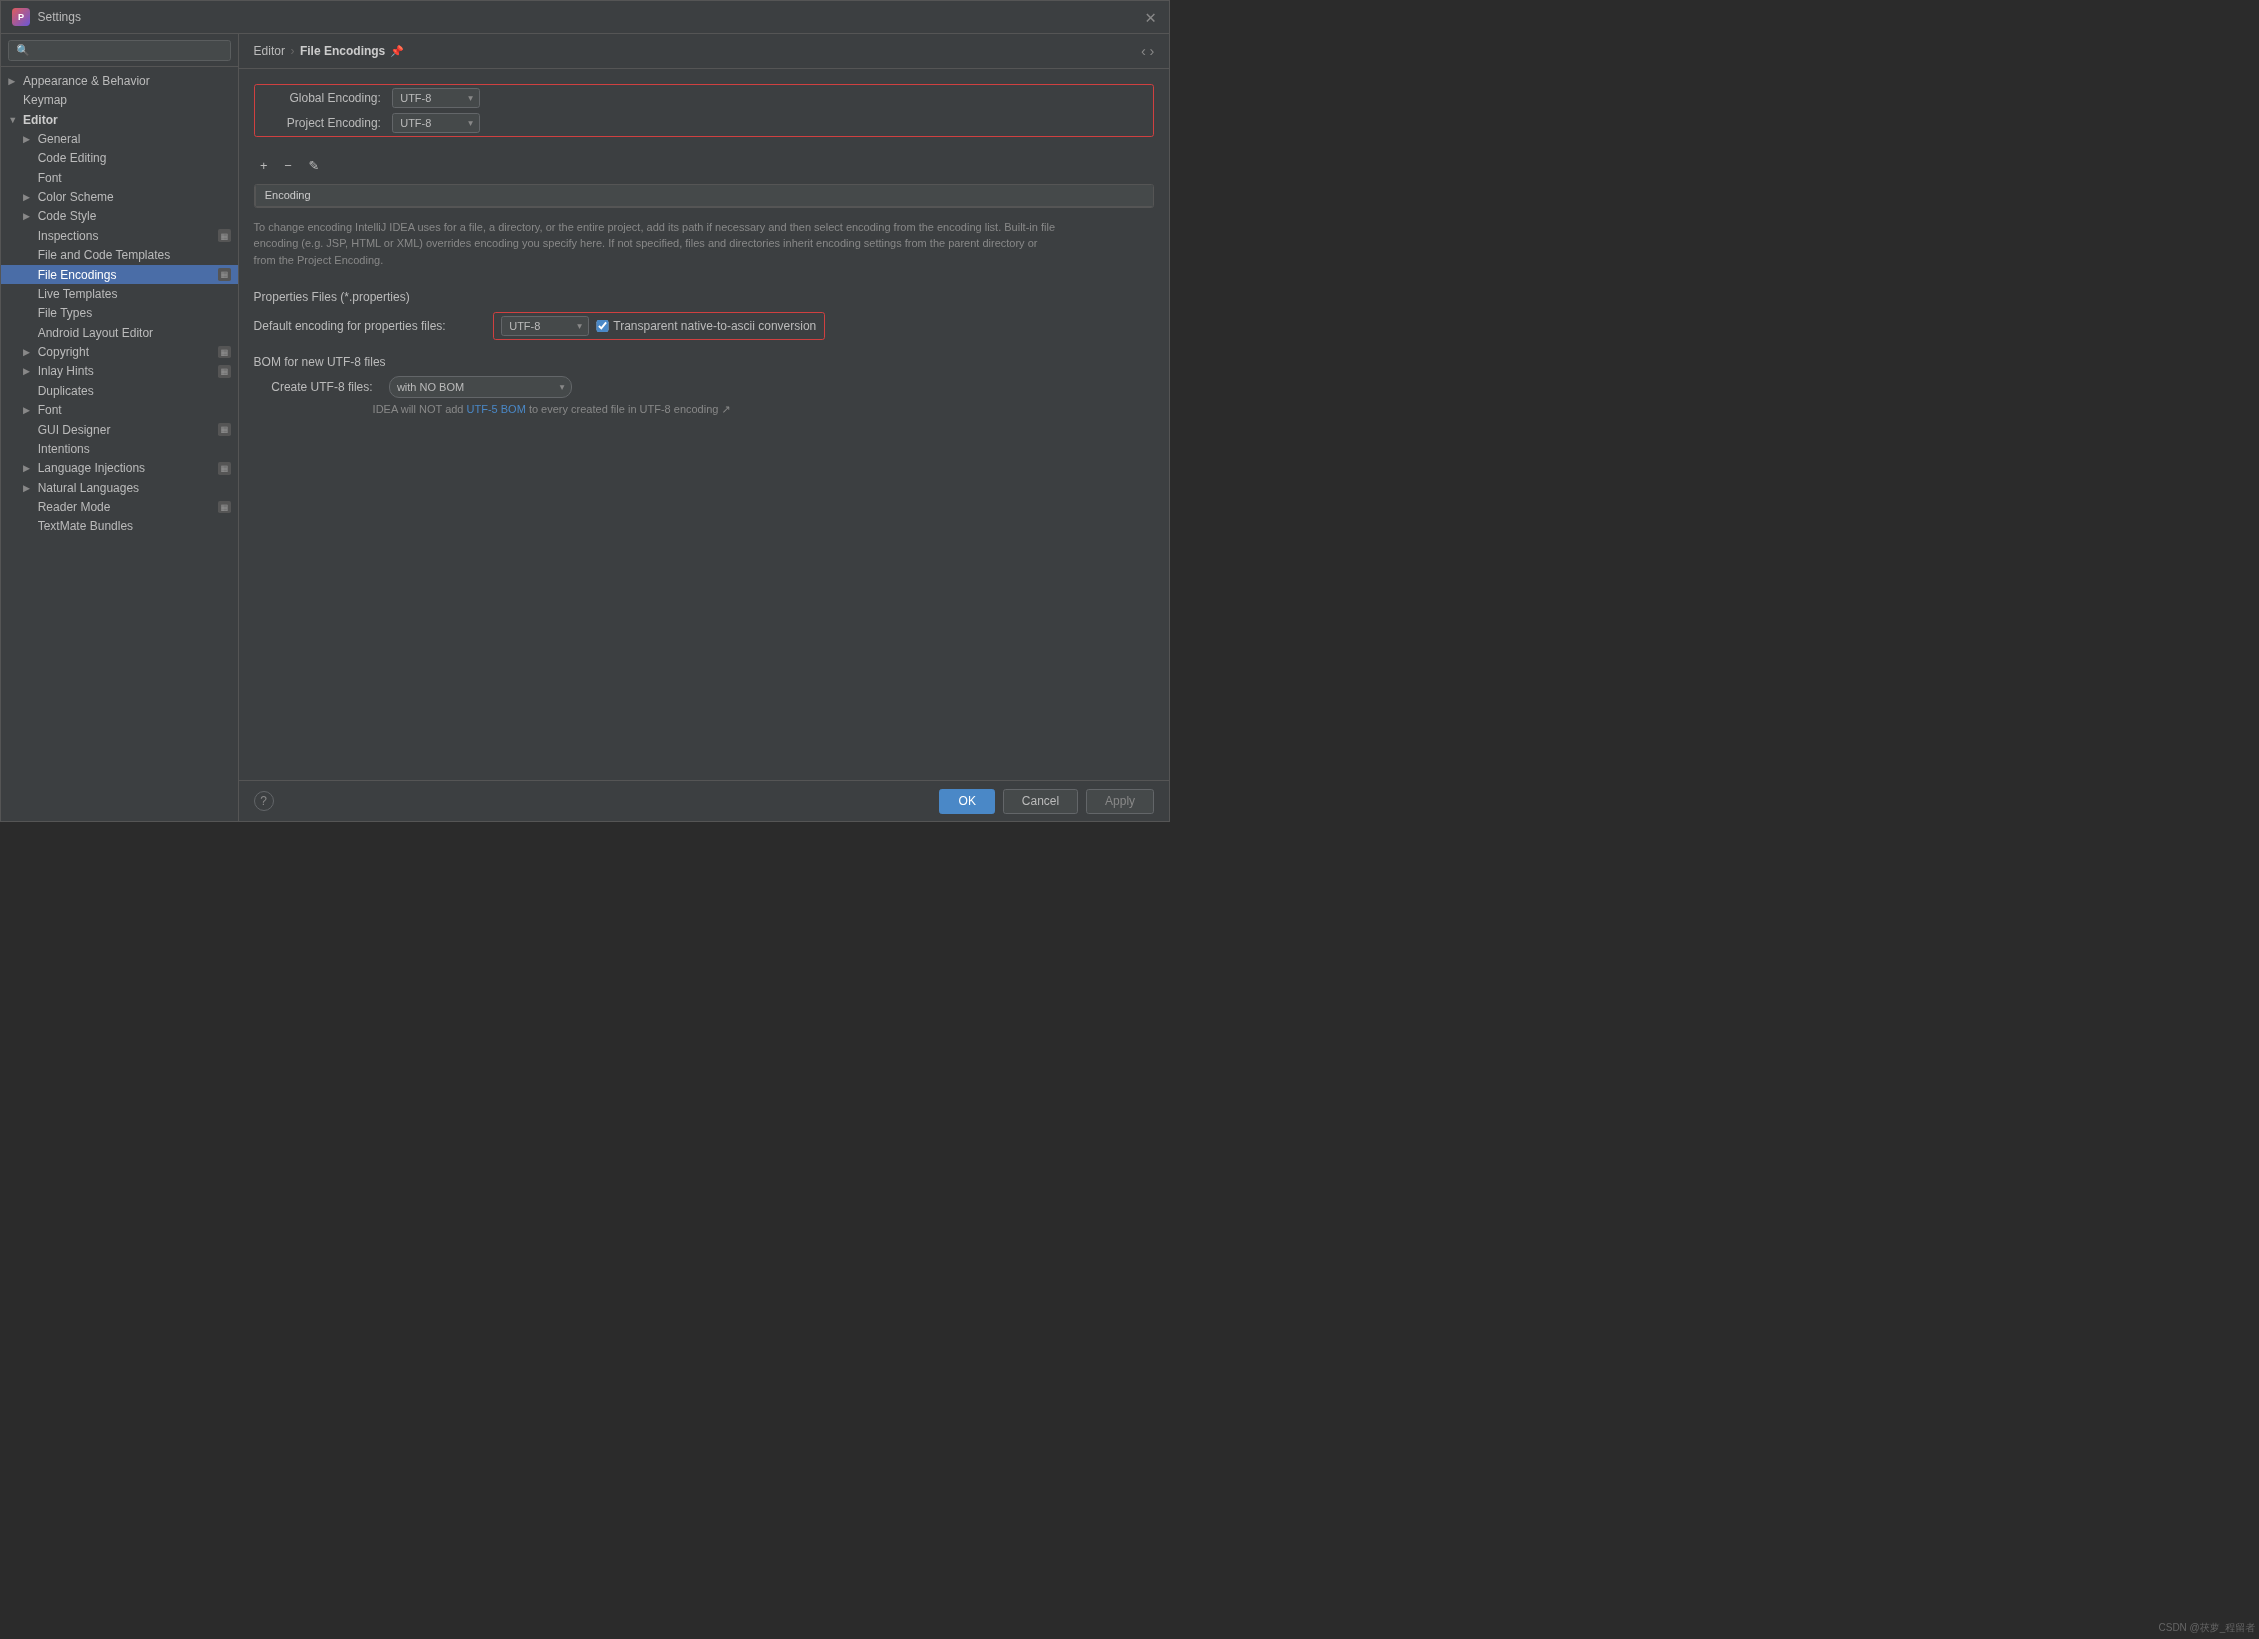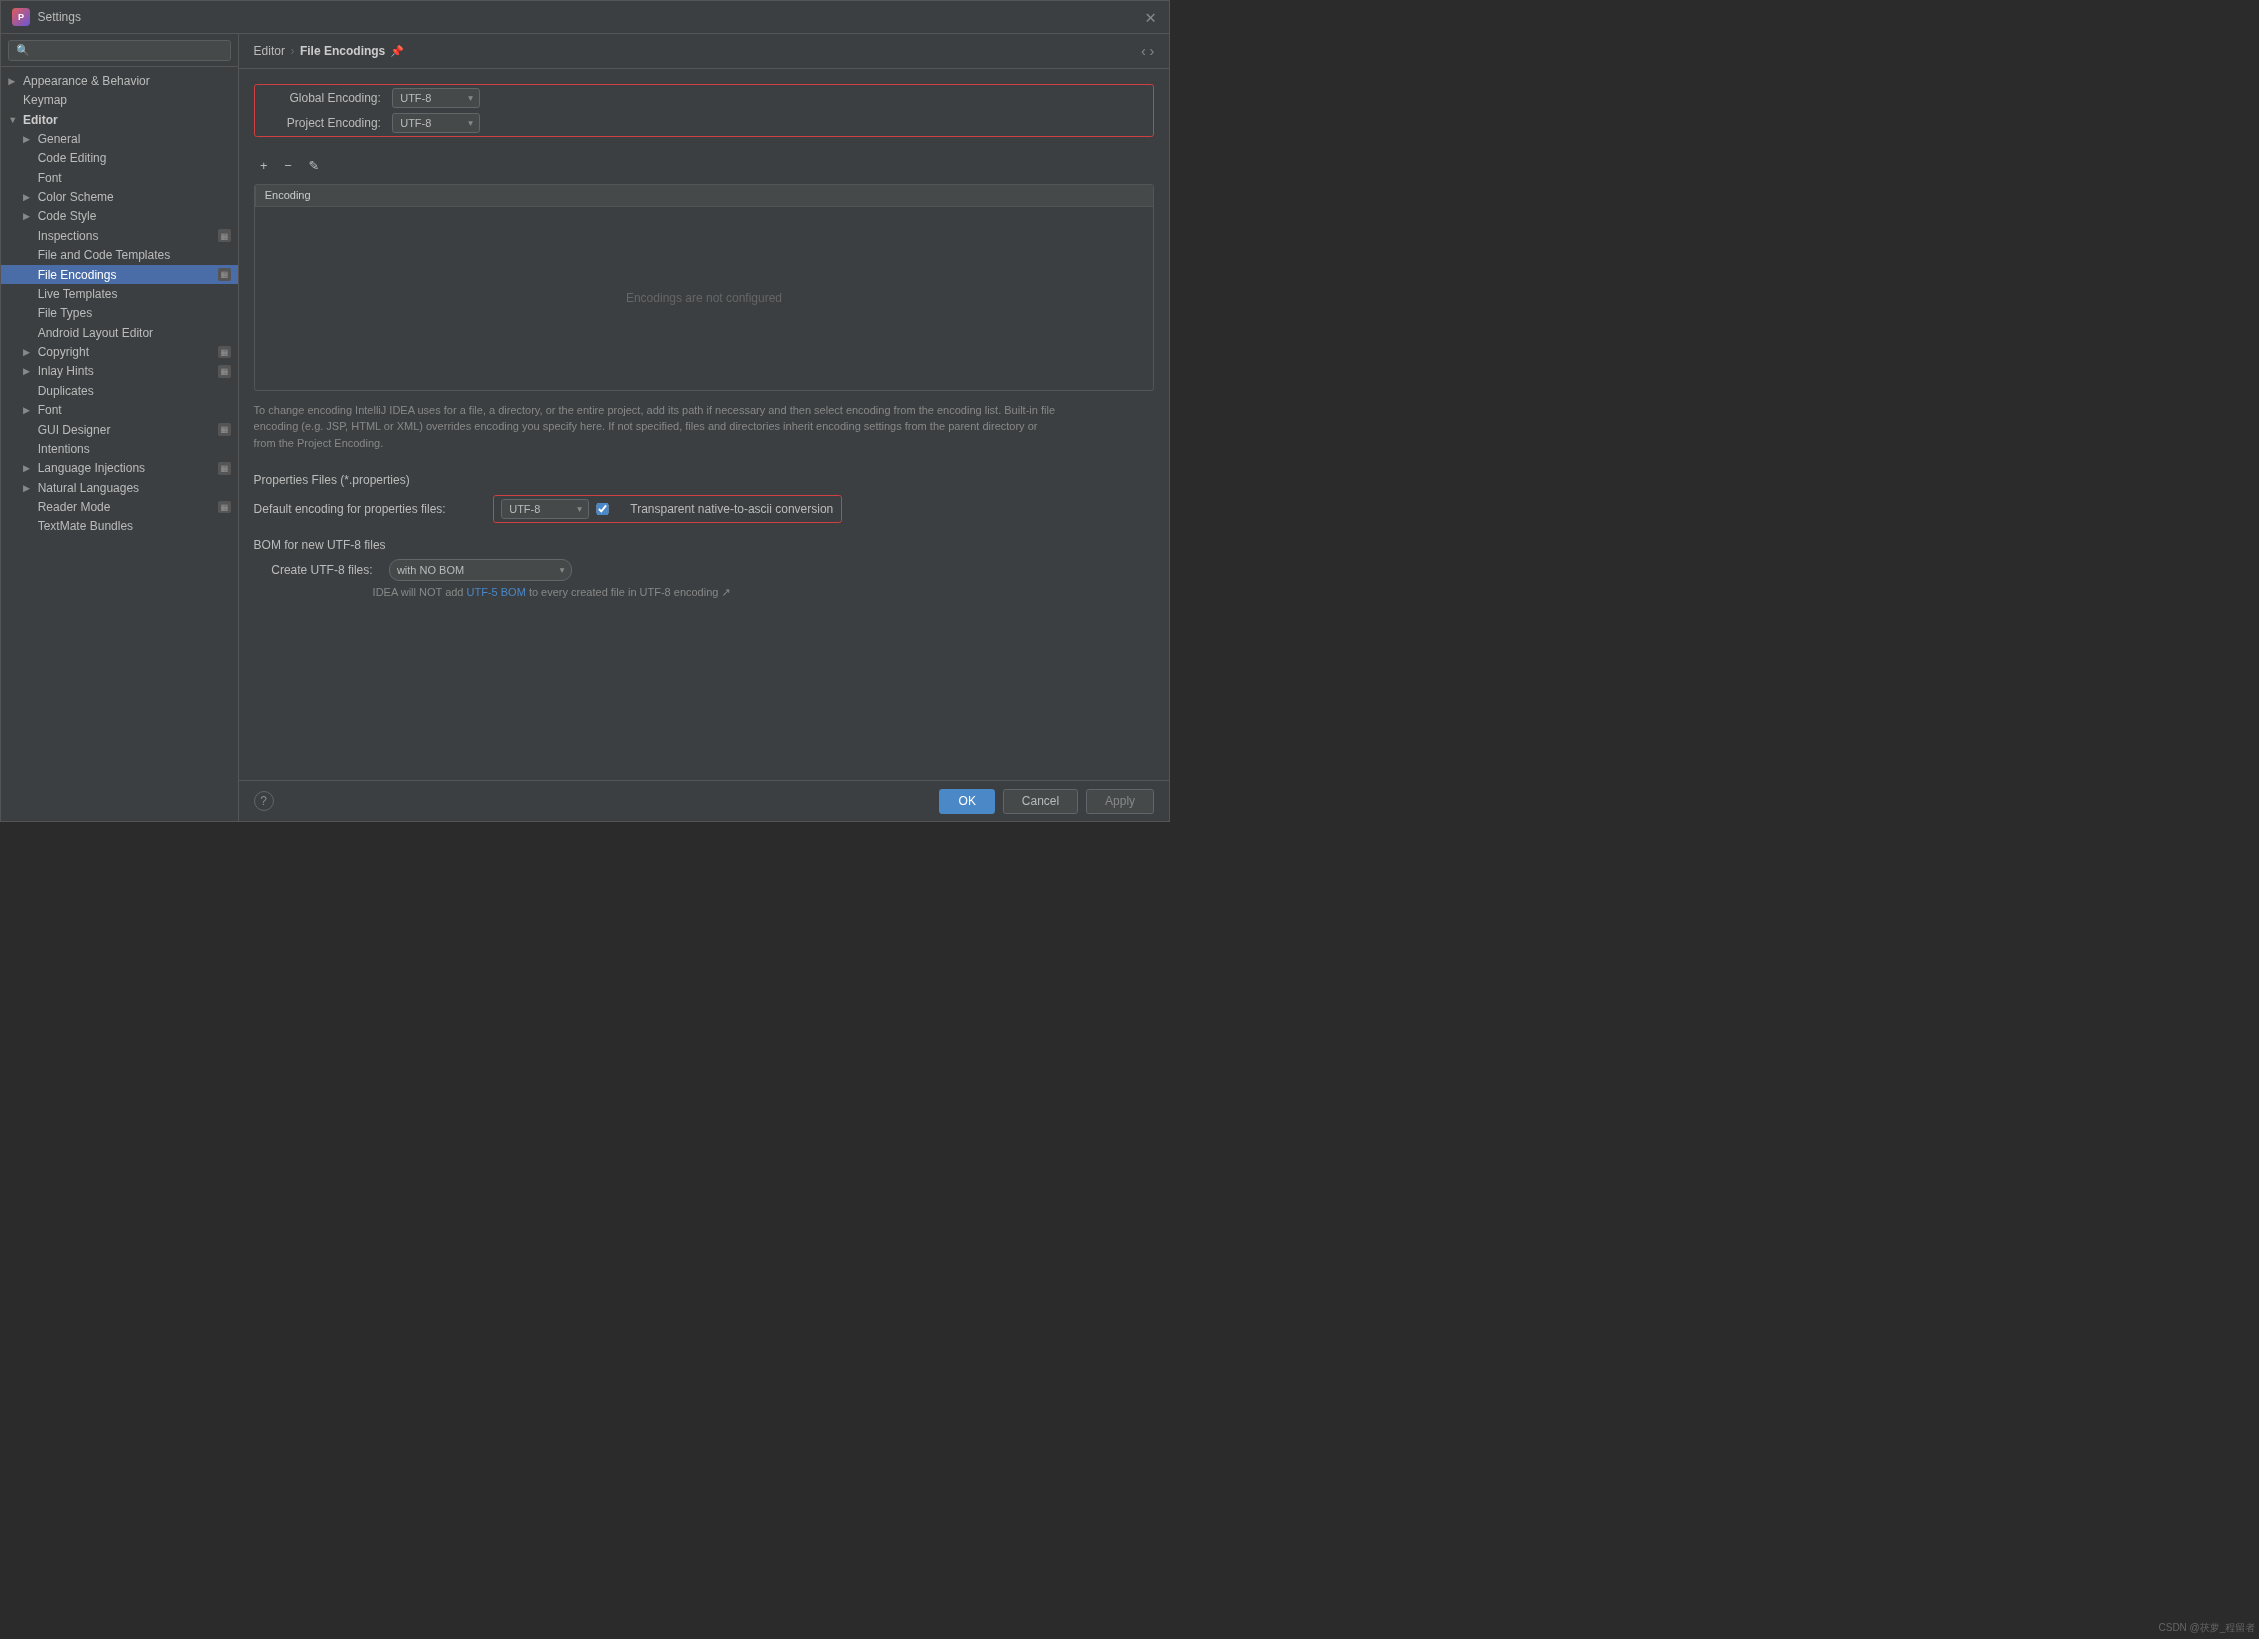--- a/index.html
+++ b/index.html
@@ -280,21 +280,21 @@
       border-radius: 2.7px;
       padding: 3.7px 7.3px;
       display: flex;
       align-items: center;
       gap: 7.3px;
       width: fit-content;
     }
     .checkbox-label {
       display: flex;
       align-items: center;
-      gap: 21px;
+      gap: 4px;
       color: #bbb;
       font-size: 12px;
     }
     .checkbox-input {
       accent-color: #4a88c7;
       width: 12.8px;
       height: 12.8px;
       cursor: pointer;
     }
     
@@ -581,21 +581,20 @@
         <div class="table-toolbar">
           <button class="tool-btn">+</button>
           <button class="tool-btn">−</button>
           <button class="tool-btn">✎</button>
         </div>
 
         <div class="encoding-table">
           <div class="table-header">
             <div class="table-header-cell encoding-col">Encoding</div>
           </div>
-          <div class="table-empty">Encodings are not configured</div>
         </div>
 
         <p class="info-text">To change encoding IntelliJ IDEA uses for a file, a directory, or the entire project, add its path if necessary and then select encoding from the encoding list. Built-in file encoding (e.g. JSP, HTML or XML) overrides encoding you specify here. If not specified, files and directories inherit encoding settings from the parent directory or from the Project Encoding.</p>
 
         <div class="section-title">Properties Files (*.properties)</div>
 
         <div class="form-row" style="margin-bottom: 7.3px;">
           <span class="form-label" style="min-width: 228px; text-align: left;">Default encoding for properties files:</span>
           <div class="properties-box">
             <div class="select-wrapper">

